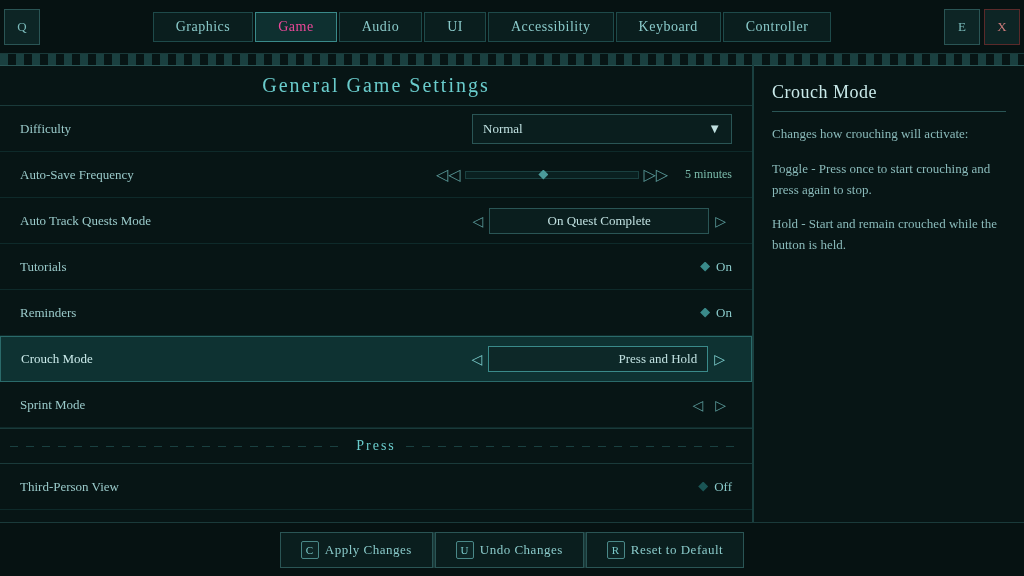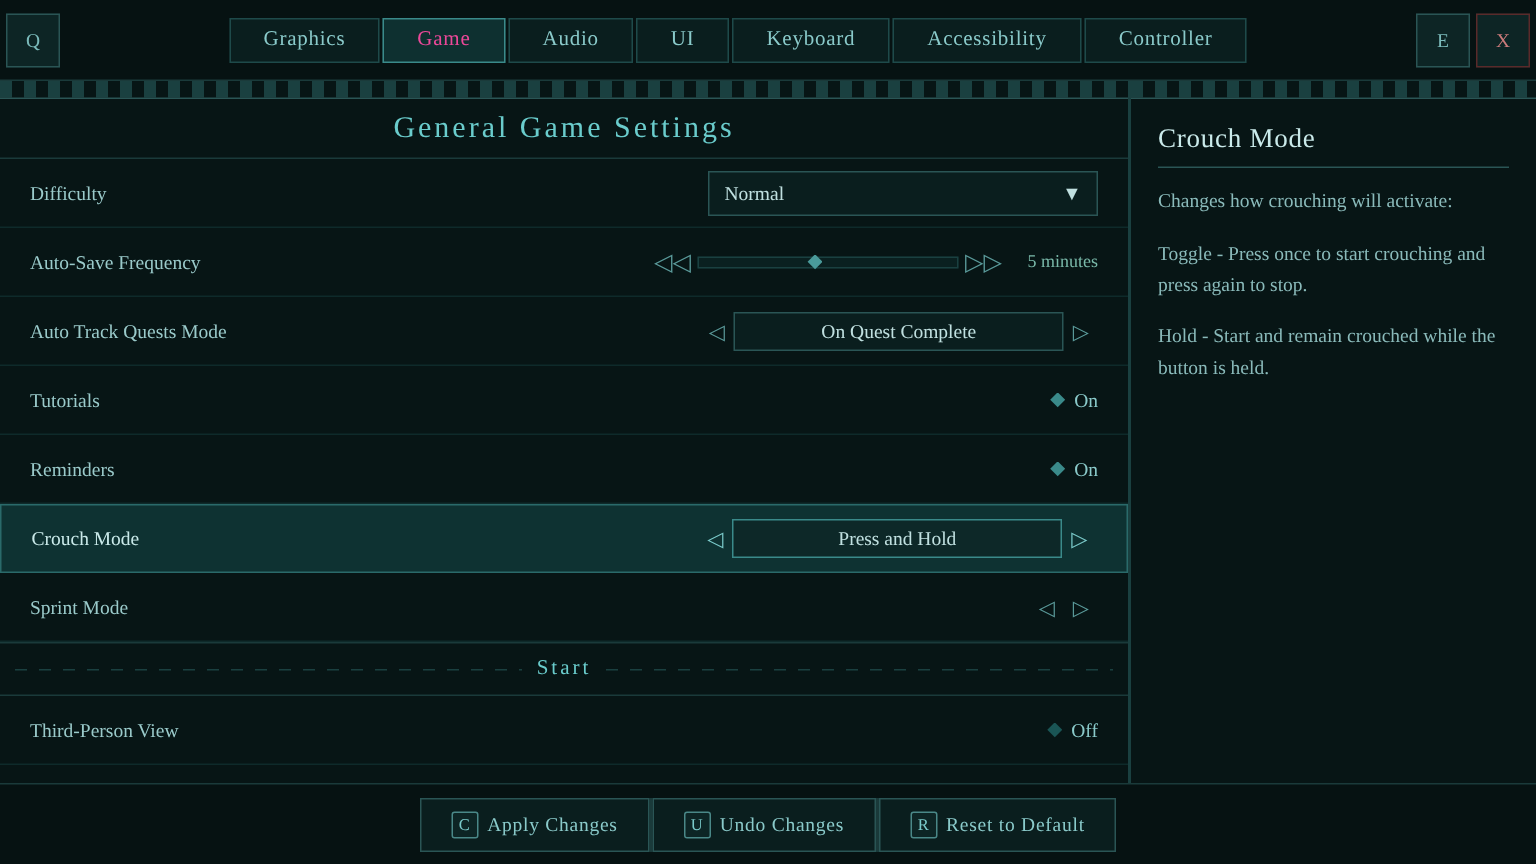--- a/index.html
+++ b/index.html
@@ -190,20 +190,21 @@
       text-align: center;
       font-size: 13px;
       color: #c0e0e0;
       border: 1px solid #2a5555;
       background: #0a1e1e;
       padding: 4px 10px;
     }
     .arrow-value.active {
       border-color: #3a8a8a;
       background: #0d2828;
+      text-align: right;
     }
 
     
     .toggle-control {
       display: flex;
       align-items: center;
       gap: 6px;
     }
     .toggle-gem {
       width: 10px;
@@ -321,24 +322,24 @@
     <div class="nav-tab active">
       <span>Game</span>
     </div>
     <div class="nav-tab">
       <span>Audio</span>
     </div>
     <div class="nav-tab">
       <span>UI</span>
     </div>
     <div class="nav-tab">
+      <span>Accessibility</span>
+    </div>
+    <div class="nav-tab">
       <span>Keyboard</span>
-    </div>
-    <div class="nav-tab">
-      <span>Accessibility</span>
     </div>
     <div class="nav-tab">
       <span>Controller</span>
     </div>
   </div>
   <div class="nav-side-btn">
     <span>E</span>
   </div>
   <div class="nav-side-btn" style="margin-left:4px;border-color:#5a2a2a;color:#ca7a7a;">
     <span>X</span>
@@ -426,21 +427,21 @@
         <div class="setting-control">
           <div class="arrow-control">
             <button class="arrow-btn">◁</button>
             <button class="arrow-btn">▷</button>
           </div>
         </div>
       </div>
 
       <div class="section-divider">
         <div style="flex:1;height:1px;background:repeating-linear-gradient(90deg,#1a4040 0,#1a4040 8px,transparent 8px,transparent 16px);margin:0 10px;"></div>
-        <span class="section-divider-label">Start</span>
+        <span class="section-divider-label">Press</span>
         <div style="flex:1;height:1px;background:repeating-linear-gradient(90deg,#1a4040 0,#1a4040 8px,transparent 8px,transparent 16px);margin:0 10px;"></div>
       </div>
 
       <div class="setting-row">
         <div class="setting-label">Third-Person View</div>
         <div class="setting-control">
           <div class="toggle-control">
             <div class="toggle-gem" style="background:#1a5555;"></div>
             <span class="toggle-text">Off</span>
           </div>

